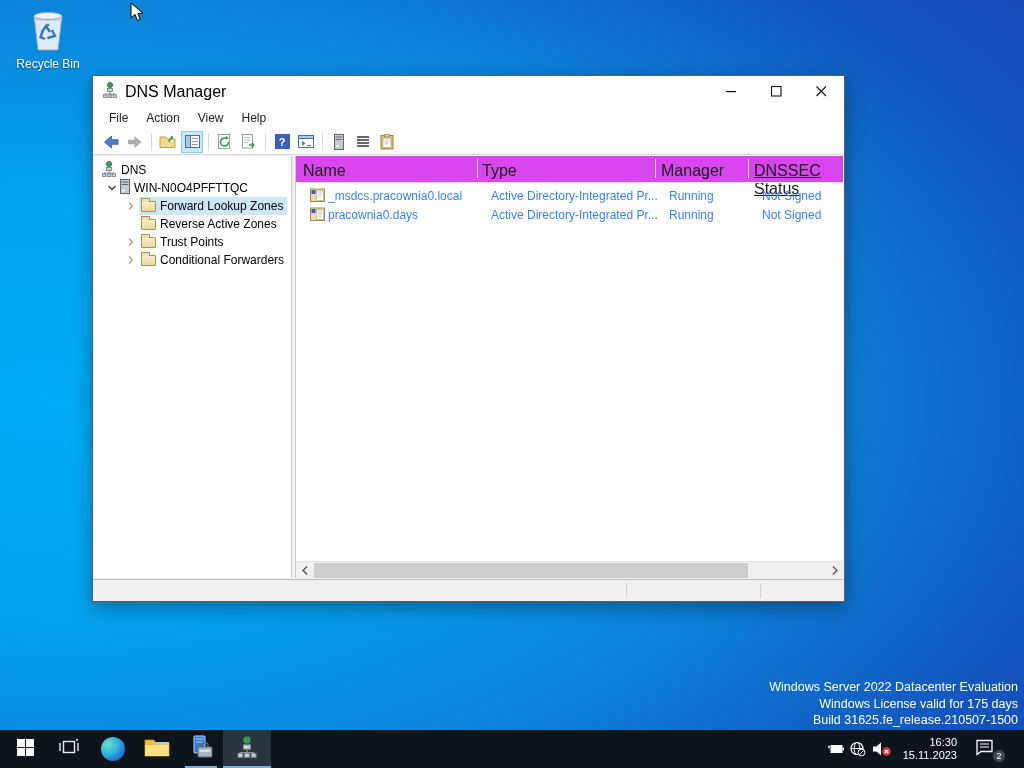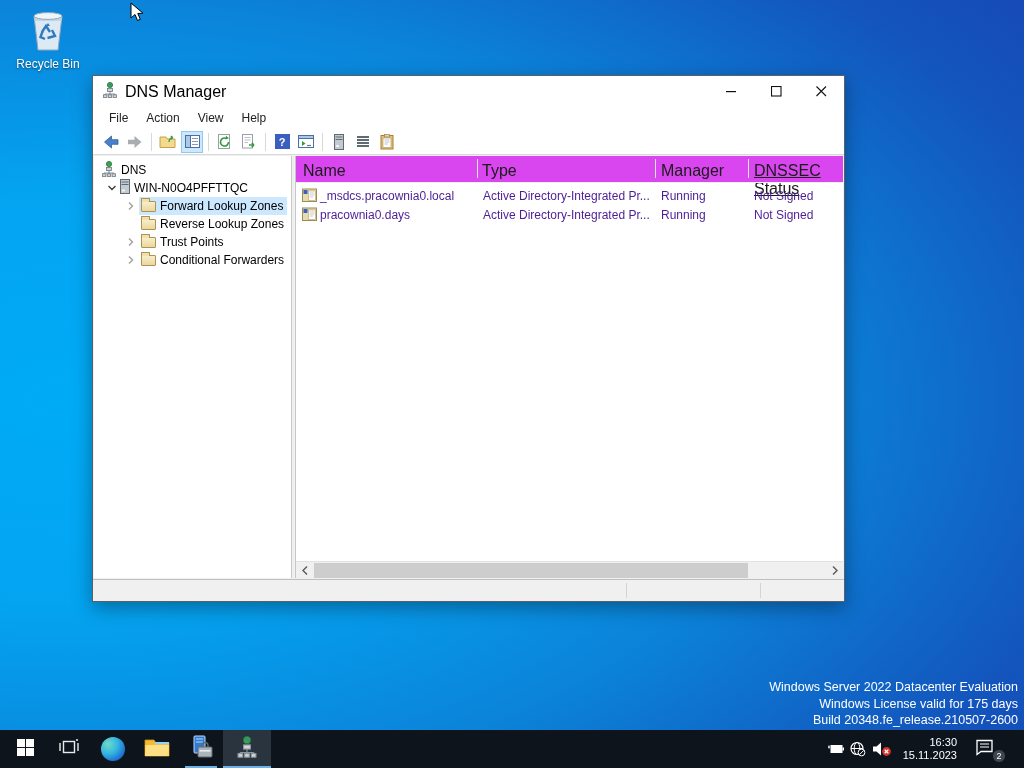--- a/index.html
+++ b/index.html
@@ -36,21 +36,21 @@
   .trow { height:18px; display:flex; align-items:center; font-size:12px; color:#000; white-space:nowrap; }
   .trow .sel-bg { background:#cce8ff; display:flex; align-items:center; height:18px; padding-right:4px; }
   .chev { width:16px; display:flex; justify-content:center; flex:0 0 16px; }
   .tlabel { margin-left:4px; }
 
   .listpane { position:absolute; left:202px; top:1px; right:1px; bottom:1px; background:#fff; border-left:1px solid #c8c8c8; overflow:hidden; }
   .lheader { position:absolute; left:0; top:0; right:0; height:26px; background:#d946ef; font-size:16px; color:#1a1a1a; }
   .lheader .hcell { position:absolute; top:6px; }
   .hsep { position:absolute; top:3px; height:19px; width:1px; background:#e4e4e4; }
   .hline { position:absolute; left:0; right:0; top:26px; height:1px; background:#f0f0f0; }
-  .lrow { position:absolute; left:0; right:0; height:19px; font-size:12px; color:#4c1d95; }
+  .lrow { position:absolute; left:8px; right:0; height:19px; font-size:12px; color:#3b82f6; }
   .lrow .cell { position:absolute; top:3px; white-space:nowrap; }
 
   .hscroll { position:absolute; left:0; right:0; bottom:0; height:17px; background:#f0f0f0; border-top:1px solid #e2e2e2; }
   .harrow { position:absolute; top:0; width:17px; height:17px; display:flex; align-items:center; justify-content:center; }
   .hthumb { position:absolute; left:18px; top:1px; width:434px; height:15px; background:#cdcdcd; }
 
   .statusbar { position:absolute; left:0; right:0; bottom:0; height:22px; background:#f0f0f0; border-top:1px solid #bfbfbf; }
   .ssep { position:absolute; top:3px; bottom:3px; width:1px; background:#d4d4d4; }
 
   
@@ -90,21 +90,21 @@
       </g>
       <path d="M20 18 L24 18 L22 15 Z" fill="#2e7bc0"></path>
     </svg>
   </div>
   <div class="label">Recycle Bin</div>
 </div>
 
 <div class="sysinfo">
   <div>Windows Server 2022 Datacenter Evaluation</div>
   <div>Windows License valid for 175 days</div>
-  <div>Build 20348.fe_release.210507-2600</div>
+  <div>Build 31625.fe_release.210507-1500</div>
 </div>
 
 <div class="win">
 
   <div class="titlebar">
     <span>
       <svg width="16" height="16" viewBox="0 0 16 16">
         <circle cx="8" cy="3" r="2.6" fill="#3fa34d" stroke="#1f7a35" stroke-width=".8"></circle>
         <path d="M6.8 2.2 a2.2 2.2 0 0 1 2.6 1.8" stroke="#2e7bc0" stroke-width=".9" fill="none"></path>
         <rect x="5.5" y="6.5" width="5" height="3" fill="#cfd6dc" stroke="#6b7680" stroke-width=".8"></rect>
@@ -258,21 +258,21 @@
         </span>
         <span class="sel-bg" style="padding-left:2px;">
           <span class="folder-ic"></span>
           <span class="tlabel">Forward Lookup Zones</span>
         </span>
       </div>
 
       <div class="trow">
         <span style="width:45px;flex:0 0 45px;"></span>
         <span class="folder-ic" style="margin-left:2px;"></span>
-        <span class="tlabel">Reverse Lookup Zones</span>
+        <span class="tlabel">Reverse Active Zones</span>
       </div>
 
       <div class="trow">
         <span style="width:29px;flex:0 0 29px;"></span>
         <span class="chev">
           <svg width="10" height="10" viewBox="0 0 10 10">
               <path d="M3 1.5 L6.5 5 L3 8.5" stroke="#a0a0a0" stroke-width="1.4" fill="none"></path>
             </svg>
         </span>
         <span class="folder-ic" style="margin-left:2px;"></span>

